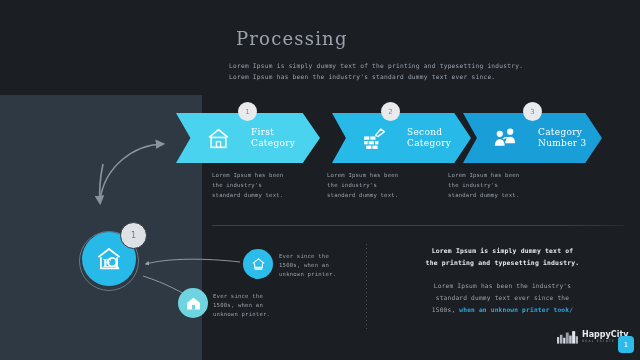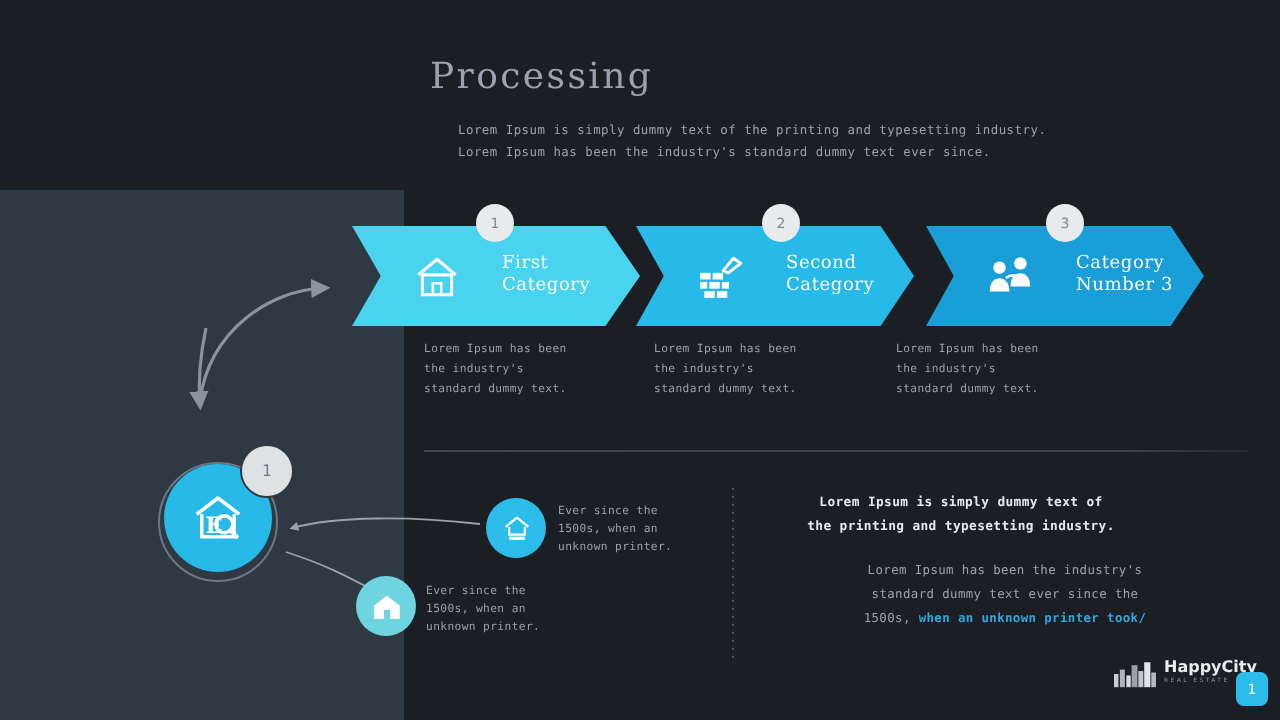--- a/index.html
+++ b/index.html
@@ -16,21 +16,21 @@
   
   .left-panel {
     position: absolute;
     left: 0; top: 95px;
     width: 202px; height: 265px;
     background: #2f3944;
   }
   
   .header-title {
     position: absolute;
-    left: 215px; top: 28px;
+    left: 236px; top: 28px;
     font-family: "DejaVu Serif", serif;
     font-size: 18px;
     letter-spacing: 1.2px;
     color: #9aa3ad;
   }
   .header-sub {
     position: absolute;
     left: 229px; top: 60px;
     font-size: 6.2px;
     line-height: 11px;
@@ -46,21 +46,21 @@
   }
   .chev {
     position: absolute;
     top: 0; height: 50px;
     display: flex; align-items: center;
   }
   .chev .body {
     position: absolute; inset: 0;
   }
   .chev-1 { left: 0;   width: 144px; }
-  .chev-2 { left: 142px; width: 139px; }
+  .chev-2 { left: 156px; width: 139px; }
   .chev-3 { left: 287px; width: 139px; }
 
   .chev-1 .body { background: #4ad3ef;
     clip-path: polygon(0 0, 88% 0, 100% 50%, 88% 100%, 0 100%, 10% 50%); }
   .chev-2 .body { background: #27b9e8;
     clip-path: polygon(0 0, 88% 0, 100% 50%, 88% 100%, 0 100%, 10% 50%); }
   .chev-3 .body { background: #1a9ed8;
     clip-path: polygon(0 0, 88% 0, 100% 50%, 88% 100%, 0 100%, 10% 50%); }
 
   .chev-inner {
@@ -172,21 +172,21 @@
     letter-spacing: 0.2px;
     color: #98a1ab;
     white-space: pre-line;
   }
   .smt-a { left: 279px; top: 252px; }
   .smt-b { left: 213px; top: 292px; }
 
   
   .rt-bold {
     position: absolute;
-    left: 363px; top: 245px;
+    left: 385px; top: 245px;
     width: 235px;
     text-align: center;
     font-size: 6.4px;
     line-height: 12px;
     letter-spacing: 0.2px;
     color: #e6e9ec;
     font-weight: bold;
     white-space: pre-line;
   }
   .rt-body {
@@ -199,21 +199,21 @@
     letter-spacing: 0.2px;
     color: #99a2ac;
     white-space: pre-line;
   }
   .rt-accent { color: #2fa8e0; font-weight: bold; }
 
   
   .logo {
     position: absolute;
     left: 557px; top: 330px;
-    display: flex; align-items: flex-start; gap: 3px;
+    display: flex; align-items: center; gap: 3px;
   }
   .logo-name {
     font-family: "DejaVu Sans", sans-serif;
     font-size: 8px; font-weight: bold;
     color: #e9ecef; line-height: 8px;
   }
   .logo-tag {
     font-family: "DejaVu Sans", sans-serif;
     font-size: 3px; color: #8d959e;
     letter-spacing: 1.2px; line-height: 5px;

